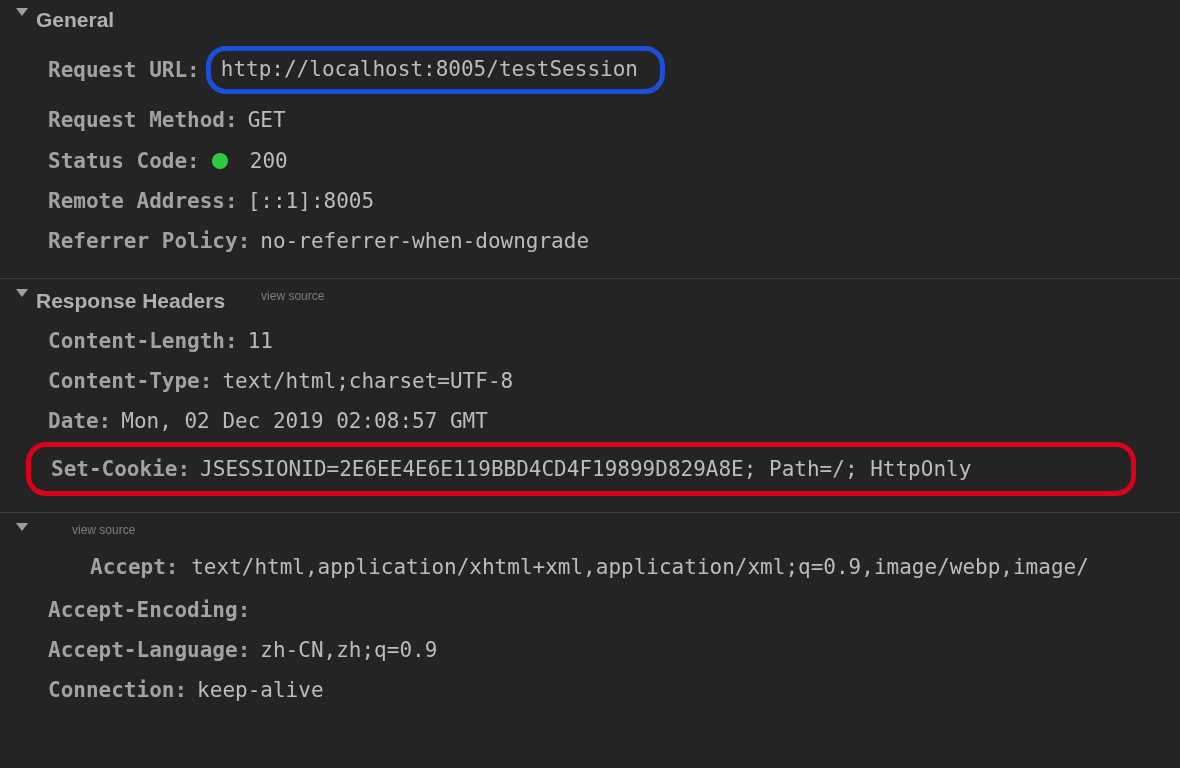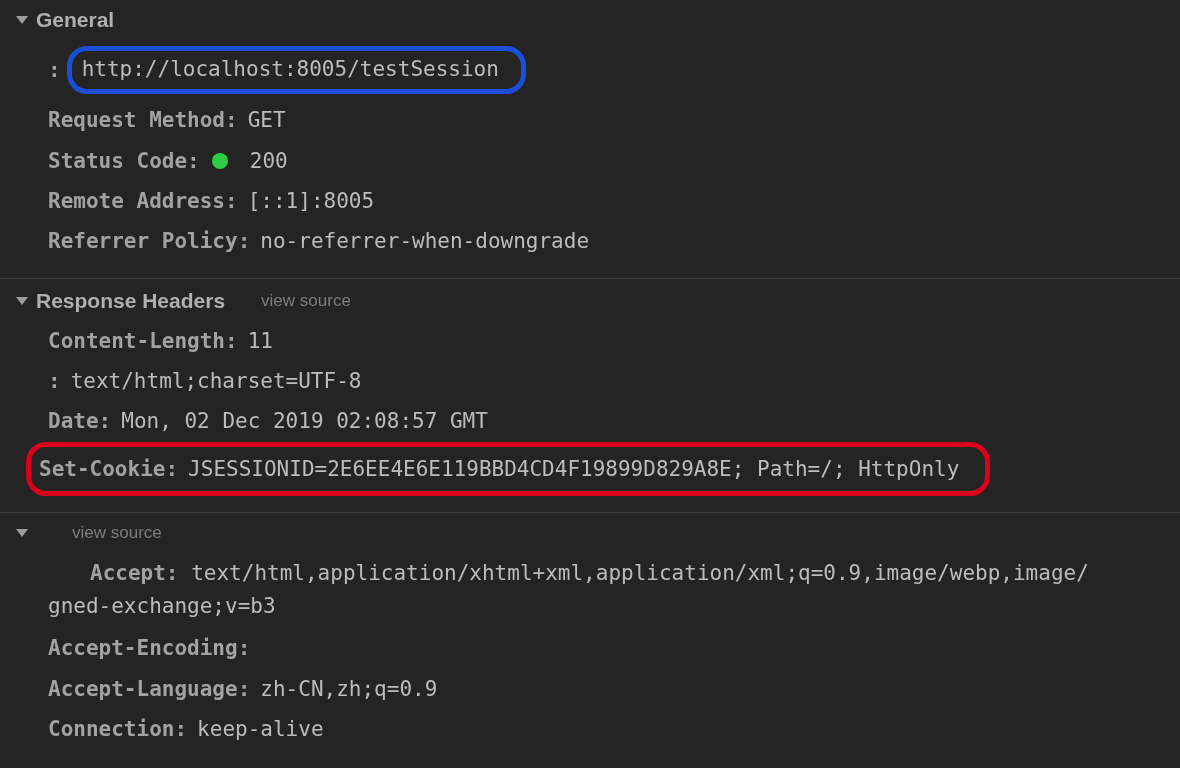--- a/index.html
+++ b/index.html
@@ -9,40 +9,40 @@
     font-family:"Helvetica Neue",Arial,sans-serif;
     font-size:21px;
     color:#bcbcbc;
     overflow:hidden;
   }
   .panel{
     padding:4px 0 0 0;
   }
   .section-header{
     display:flex;
-    align-items:center;
+    align-items:flex-start;
     padding:4px 0 4px 16px;
     color:#a7a7a7;
     font-size:21px;
     font-weight:600;
   }
   .section-header .arrow{
     display:inline-block;
     width:0;height:0;
     border-left:6px solid transparent;
     border-right:6px solid transparent;
     border-top:8px solid #9e9e9e;
     margin-right:8px;
   }
   .section-header .title{
     color:#b0b0b0;
   }
   .section-header .view-source{
     margin-left:36px;
-    font-size:17px;
+    font-size:12px;
     font-weight:400;
     color:#7d7d7d;
     cursor:pointer;
   }
   .section-body{
     padding:4px 0 10px 48px;
   }
   .row{
     display:flex;
     align-items:center;
@@ -86,22 +86,22 @@
     display:inline-block;
     padding:4px 22px 6px 10px;
     margin-left:4px;
   }
   .hl-box .value{margin-left:0;}
   
   .row.fullhl{
     border:5px solid #d9001b;
     border-radius:20px;
     margin-left:-22px;
-    padding:8px 22px 8px 8px;
-    width:964px;
+    padding:8px 22px 8px 20px;
+    width:1110px;
     box-sizing:border-box;
   }
   .wrap-row{
     font-family:Menlo,Consolas,monospace;
     font-size:21px;
     font-weight:500;
     color:#bcbcbc;
     line-height:1.55;
     padding:6px 0;
     width:1100px;
@@ -113,20 +113,21 @@
 <body>
 
 <div class="panel">
 
   <div class="section-header">
     <span class="arrow"></span>
     <span class="title">General</span>
   </div>
   <div class="section-body">
     <div class="row">
+      <span class="label">Request URL</span>
         <span class="colon">:</span>
       <span class="hl-box">
         <span class="value">http://localhost:8005/testSession</span>
       </span>
     </div>
     <div class="row">
       <span class="label">Request Method</span>
         <span class="colon">:</span>
       <span class="value">GET</span>
     </div>
@@ -155,20 +156,21 @@
     <span class="title">Response Headers</span>
     <span class="view-source">view source</span>
   </div>
   <div class="section-body">
     <div class="row">
       <span class="label">Content-Length</span>
         <span class="colon">:</span>
       <span class="value">11</span>
     </div>
     <div class="row">
+      <span class="label">Content-Type</span>
         <span class="colon">:</span>
       <span class="value">text/html;charset=UTF-8</span>
     </div>
     <div class="row">
       <span class="label">Date</span>
         <span class="colon">:</span>
       <span class="value">Mon, 02 Dec 2019 02:08:57 GMT</span>
     </div>
     <div class="row fullhl">
       <span class="label">Set-Cookie</span>
@@ -180,21 +182,20 @@
   <div class="divider"></div>
 
   <div class="section-header">
     <span class="arrow"></span>
     <span class="view-source">view source</span>
   </div>
   <div class="section-body">
     <div class="wrap-row">
       <span class="label">Accept</span><span class="colon" style="color:#a2a2a2;font-weight:600">:</span>
       <span>text/html,application/xhtml+xml,application/xml;q=0.9,image/webp,image/</span><br>
-      <span>gned-exchange;v=b3</span>
     </div>
     <div class="row">
       <span class="label">Accept-Encoding</span>
         <span class="colon">:</span>
     </div>
     <div class="row">
       <span class="label">Accept-Language</span>
         <span class="colon">:</span>
       <span class="value">zh-CN,zh;q=0.9</span>
     </div>

